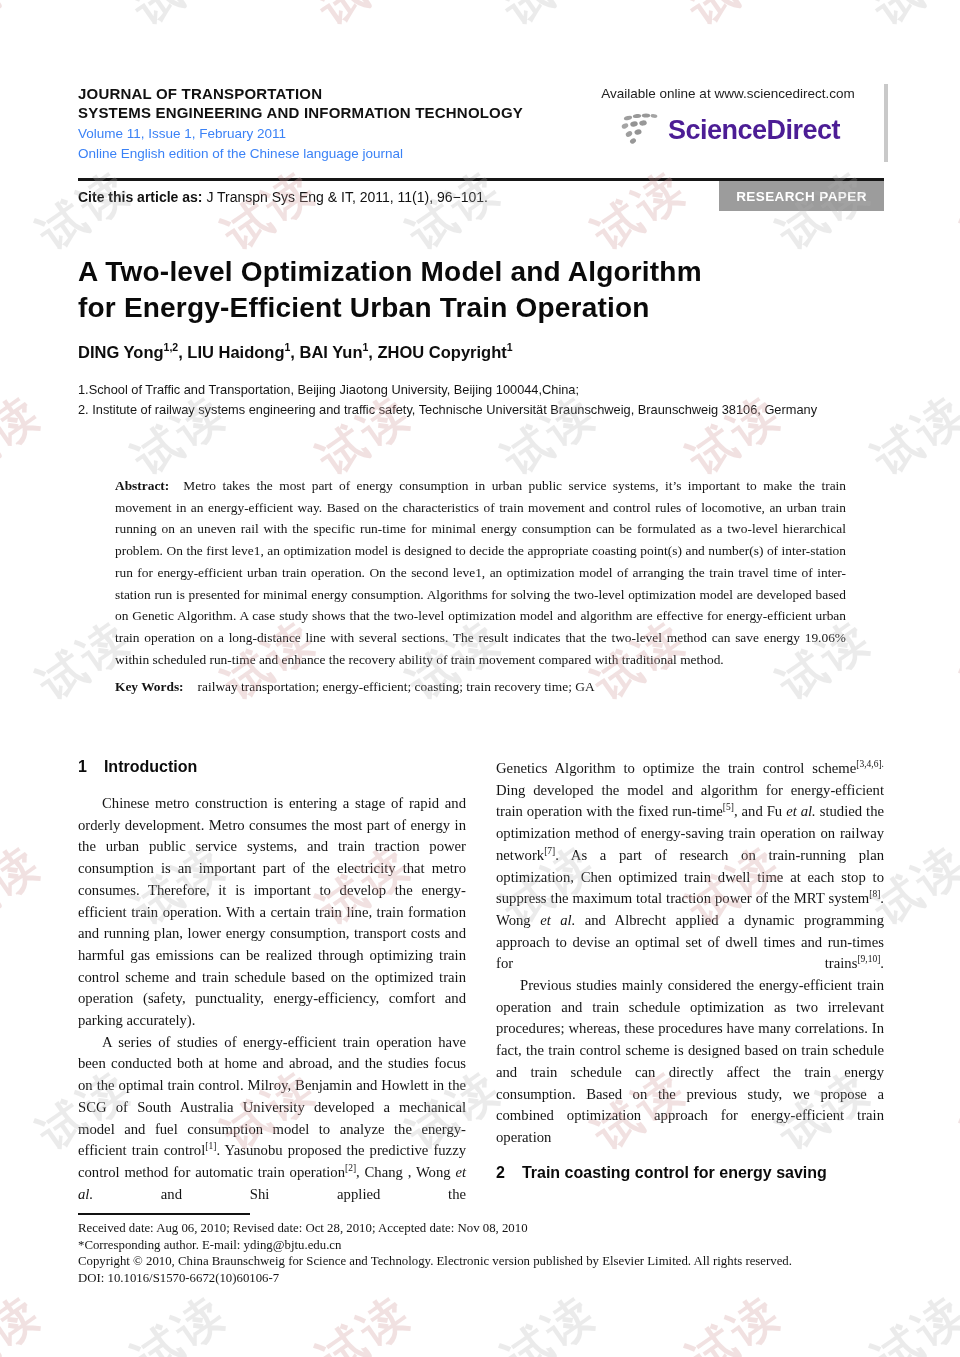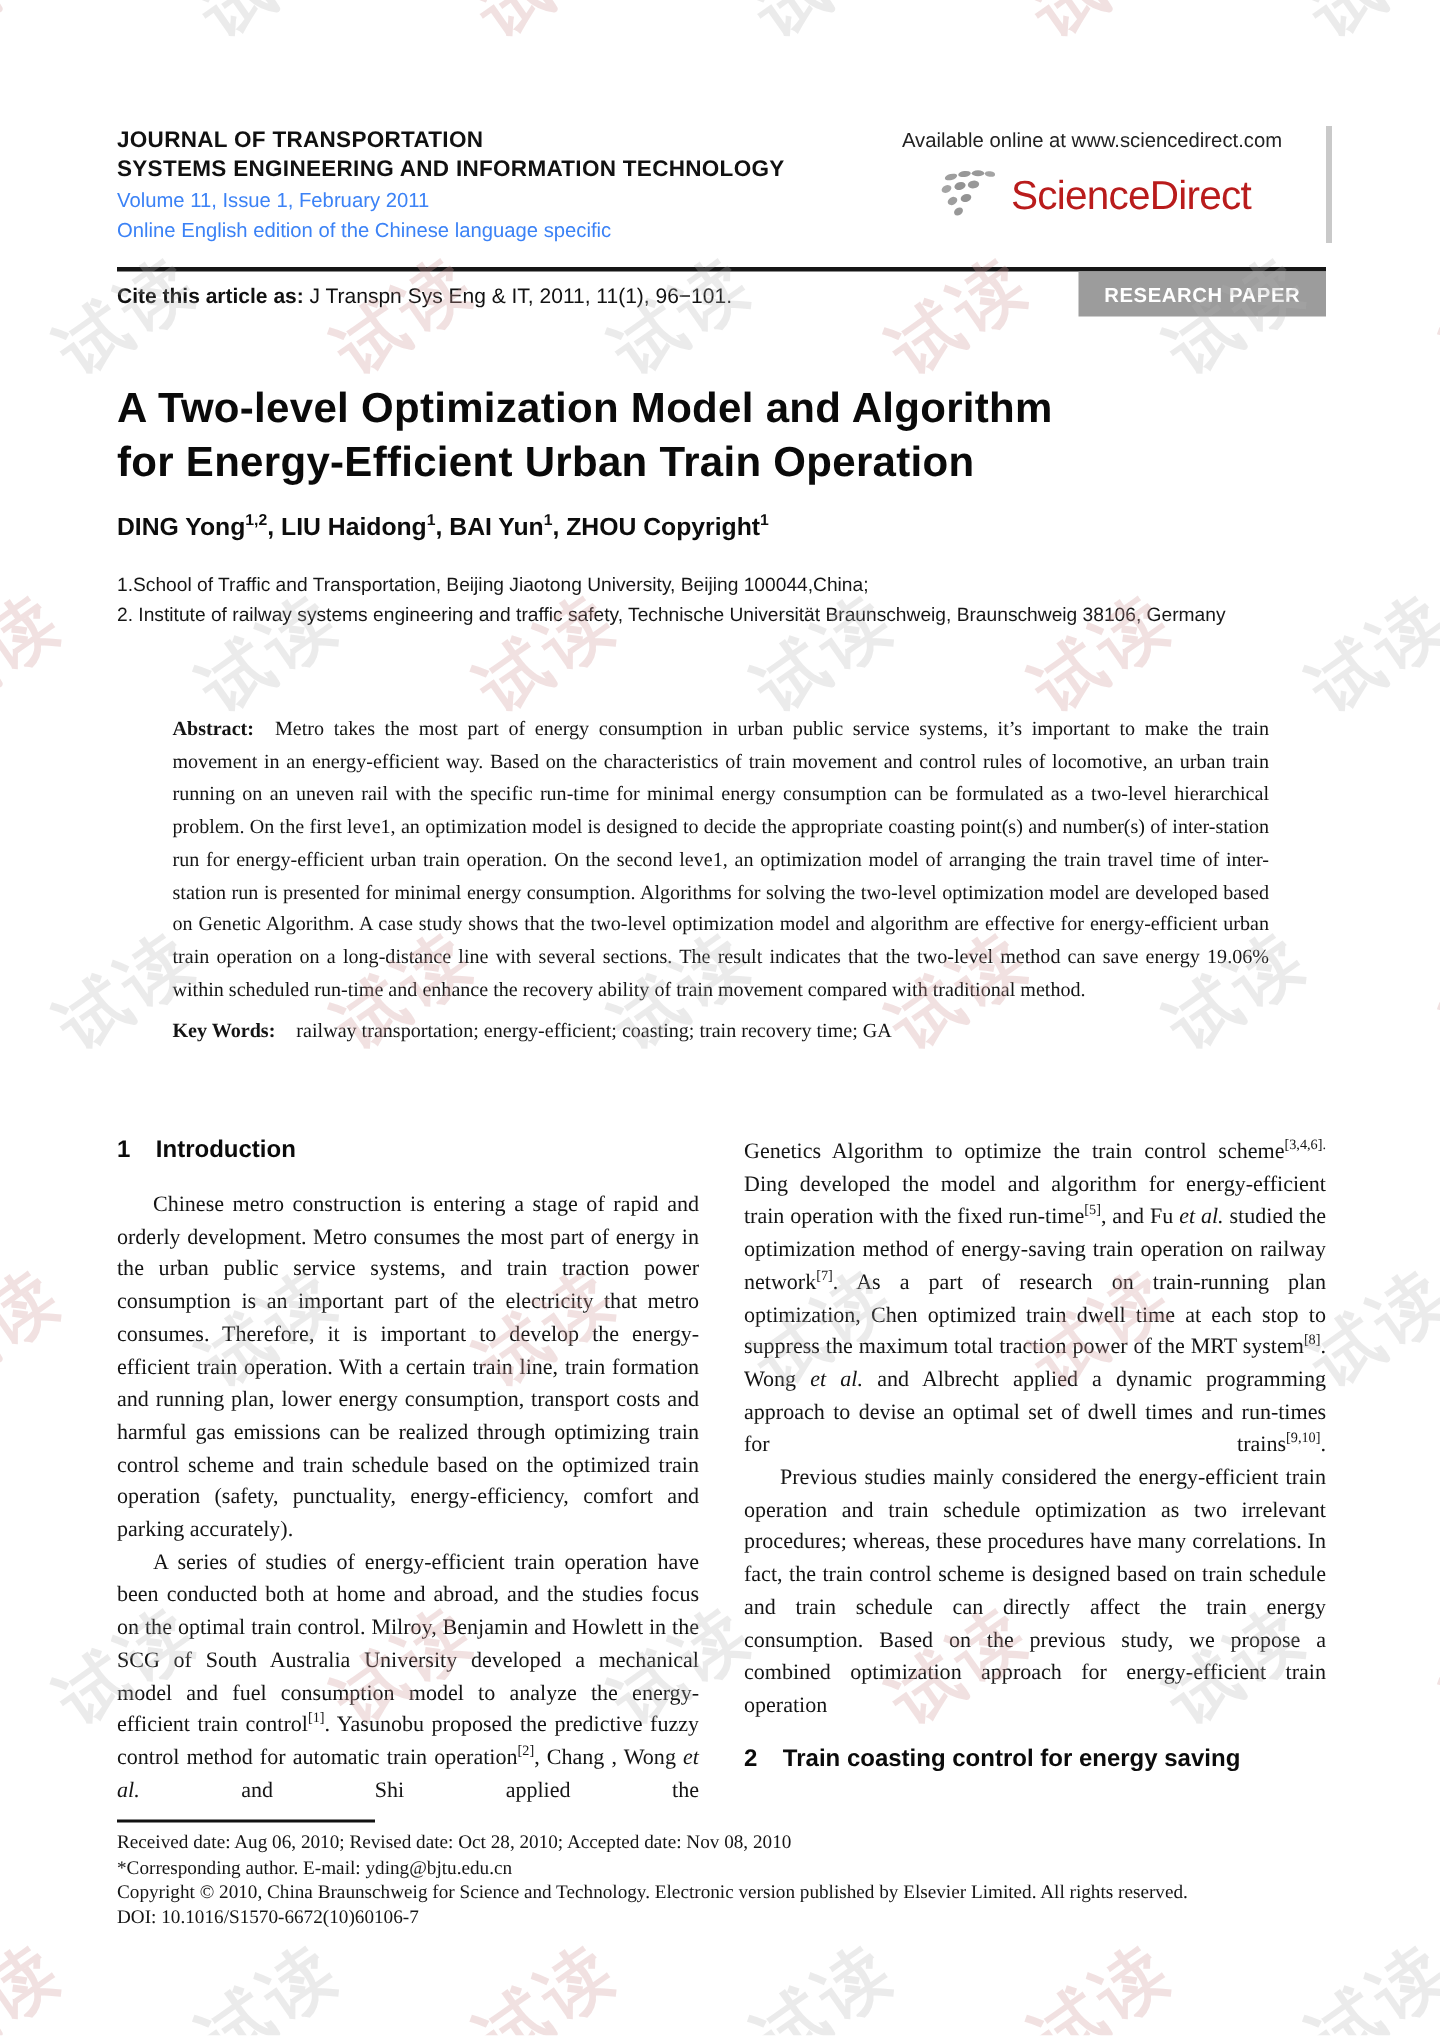--- a/index.html
+++ b/index.html
@@ -19,21 +19,21 @@
   .wm.pink { color:rgba(210,156,156,0.30); }
   .wm.gray { color:rgba(176,176,176,0.26); }
   
   .header { position:absolute; left:78px; top:84px; right:76px; display:flex; justify-content:space-between; z-index:1; }
   .masthead { font-family:"Liberation Sans","DejaVu Sans",sans-serif; color:#111; }
   .masthead .j1,.masthead .j2 { font-weight:bold; font-size:15px; line-height:19px; letter-spacing:0.2px; }
   .masthead .vol,.masthead .ed { font-size:13.5px; line-height:17px; margin-top:3px; color:#3b82f6; }
   .sd-block { width:312px; font-family:"Liberation Sans","DejaVu Sans",sans-serif; text-align:center; padding-top:2px; }
   .sd-avail { font-size:13.5px; color:#222; }
   .sd-logo-row { display:flex; align-items:center; justify-content:center; margin-top:10px; gap:6px; }
-  .sd-name { font-size:27px; font-weight:normal; letter-spacing:-0.5px; color:#b91c1c; }
+  .sd-name { font-size:27px; font-weight:bold; letter-spacing:-0.5px; color:#4c1d95; }
   .edge-line { position:absolute; top:84px; right:72px; width:4px; height:78px; background:#c9c9c9; z-index:1; }
   
   .rule-top { position:absolute; left:78px; right:76px; top:178px; height:3px; background:#161616; z-index:1; }
   .cite-row { position:absolute; left:78px; right:76px; top:181px; height:30px; display:flex; justify-content:space-between; align-items:center; z-index:1; }
   .cite-text { font-family:"Liberation Sans","DejaVu Sans",sans-serif; font-size:14px; color:#111; padding-top:2px; }
   .cite-text b { font-weight:bold; }
   .badge {
     width:165px; height:30px; display:flex; align-items:center; justify-content:center;
     font-family:"Liberation Sans","DejaVu Sans",sans-serif; font-weight:bold; font-size:13.5px;
     color:#ffffff; letter-spacing:0.4px;
@@ -117,21 +117,21 @@
       <span class="wm gray" style="left: 500px; top: 1305px;">试读</span>
       <span class="wm pink" style="left: 685px; top: 1305px;">试读</span>
       <span class="wm gray" style="left: 870px; top: 1305px;">试读</span>
     </div>
 
   <div class="header">
     <div class="masthead">
       <div class="j1">JOURNAL OF TRANSPORTATION</div>
       <div class="j2">SYSTEMS ENGINEERING AND INFORMATION TECHNOLOGY</div>
       <div class="vol">Volume 11, Issue 1, February 2011</div>
-      <div class="ed">Online English edition of the Chinese language specific</div>
+      <div class="ed">Online English edition of the Chinese language journal</div>
     </div>
     <div class="sd-block">
       <div class="sd-avail">Available online at www.sciencedirect.com</div>
       <div class="sd-logo-row">
         <span>
           <svg width="46" height="34" viewBox="0 0 46 34" fill="#8d8d8d">
             <ellipse cx="12" cy="7" rx="4.2" ry="2.0" transform="rotate(-15 12 7)" opacity="0.85"></ellipse>
             <ellipse cx="21" cy="5" rx="4.2" ry="2.0" transform="rotate(-8 21 5)" opacity="0.9"></ellipse>
             <ellipse cx="30" cy="4.5" rx="4.2" ry="2.0" opacity="0.9"></ellipse>
             <ellipse cx="38" cy="5" rx="3.4" ry="1.8" transform="rotate(8 38 5)" opacity="0.8"></ellipse>

